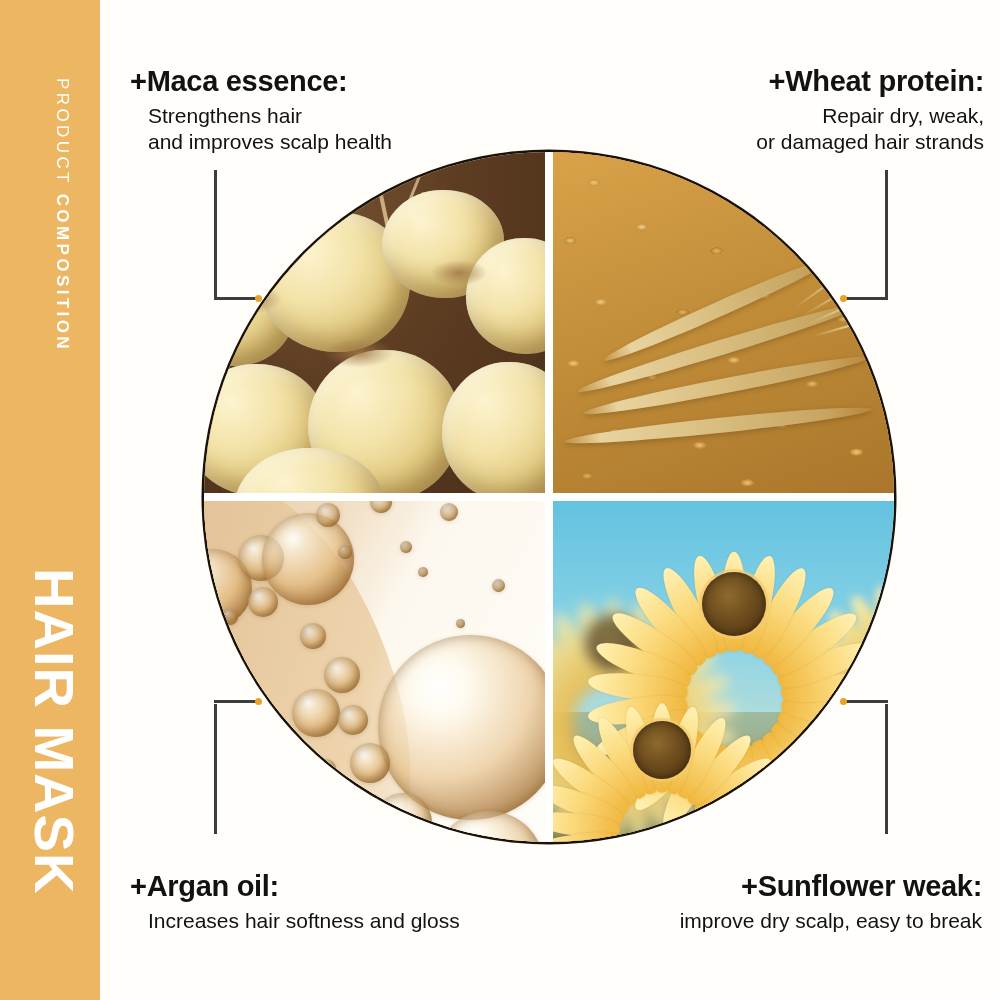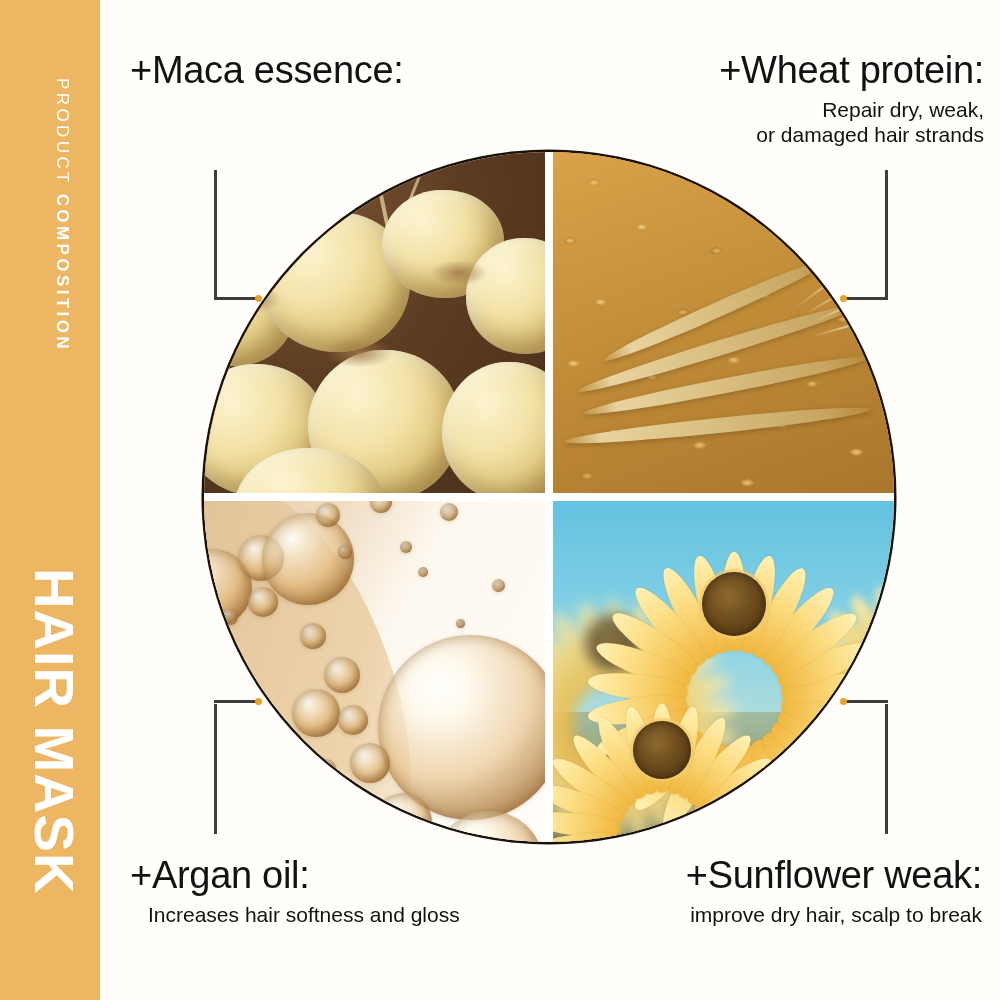--- a/index.html
+++ b/index.html
@@ -237,25 +237,26 @@
   .bk-bl .dot   { left: 41px; top: -2px; }
 
   .bk-br { left: 826px; top: 700px; width: 62px; height: 134px; }
   .bk-br .vline { right: 0; bottom: 0; height: 130px; }
   .bk-br .hline { right: 0; top: 0; width: 44px; }
   .bk-br .dot   { right: 41px; top: -2px; }
 
   
   .callout { position: absolute; color: #121212; }
   .callout .title {
-    font-size: 38px;
-    font-weight: 400;
+    font-size: 29px;
+    font-weight: 700;
     letter-spacing: -.3px;
     line-height: 1.1;
     white-space: nowrap;
+    margin-top: 16px;
   }
   .callout .desc {
     font-size: 21px;
     font-weight: 400;
     line-height: 1.22;
     margin-top: 5px;
     white-space: pre-line;
   }
 
   .co-maca      { left: 130px; top: 50px;  text-align: left; }
@@ -477,31 +478,33 @@
       <div class="dot"></div>
   </div>
   <div class="bracket bk-br">
     <div class="vline"></div>
       <div class="hline"></div>
       <div class="dot"></div>
   </div>
 
   <div class="callout co-maca">
     <div class="title">+Maca essence:</div>
+    <div class="desc">Strengthens hair
+and improves scalp health</div>
   </div>
 
   <div class="callout co-argan">
     <div class="title">+Argan oil:</div>
     <div class="desc">Increases hair softness and gloss</div>
   </div>
 
   <div class="callout co-wheat">
     <div class="title">+Wheat protein:</div>
     <div class="desc">Repair dry, weak,
 or damaged hair strands</div>
   </div>
 
   <div class="callout co-sun">
     <div class="title">+Sunflower weak:</div>
-    <div class="desc">improve dry hair, scalp to break</div>
+    <div class="desc">improve dry scalp, easy to break</div>
   </div>
 
 </div>
 
 </body></html>

